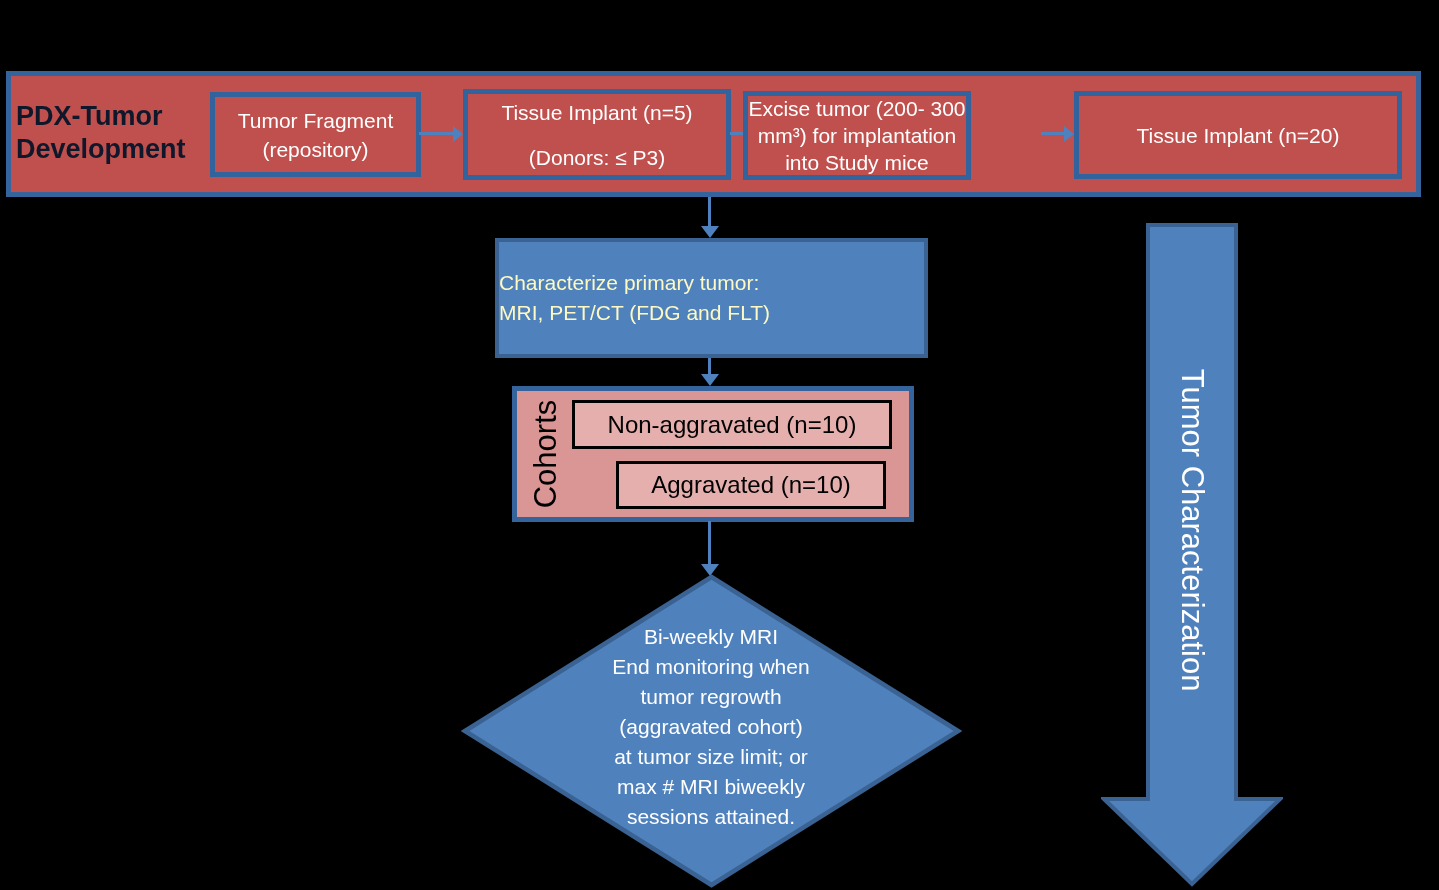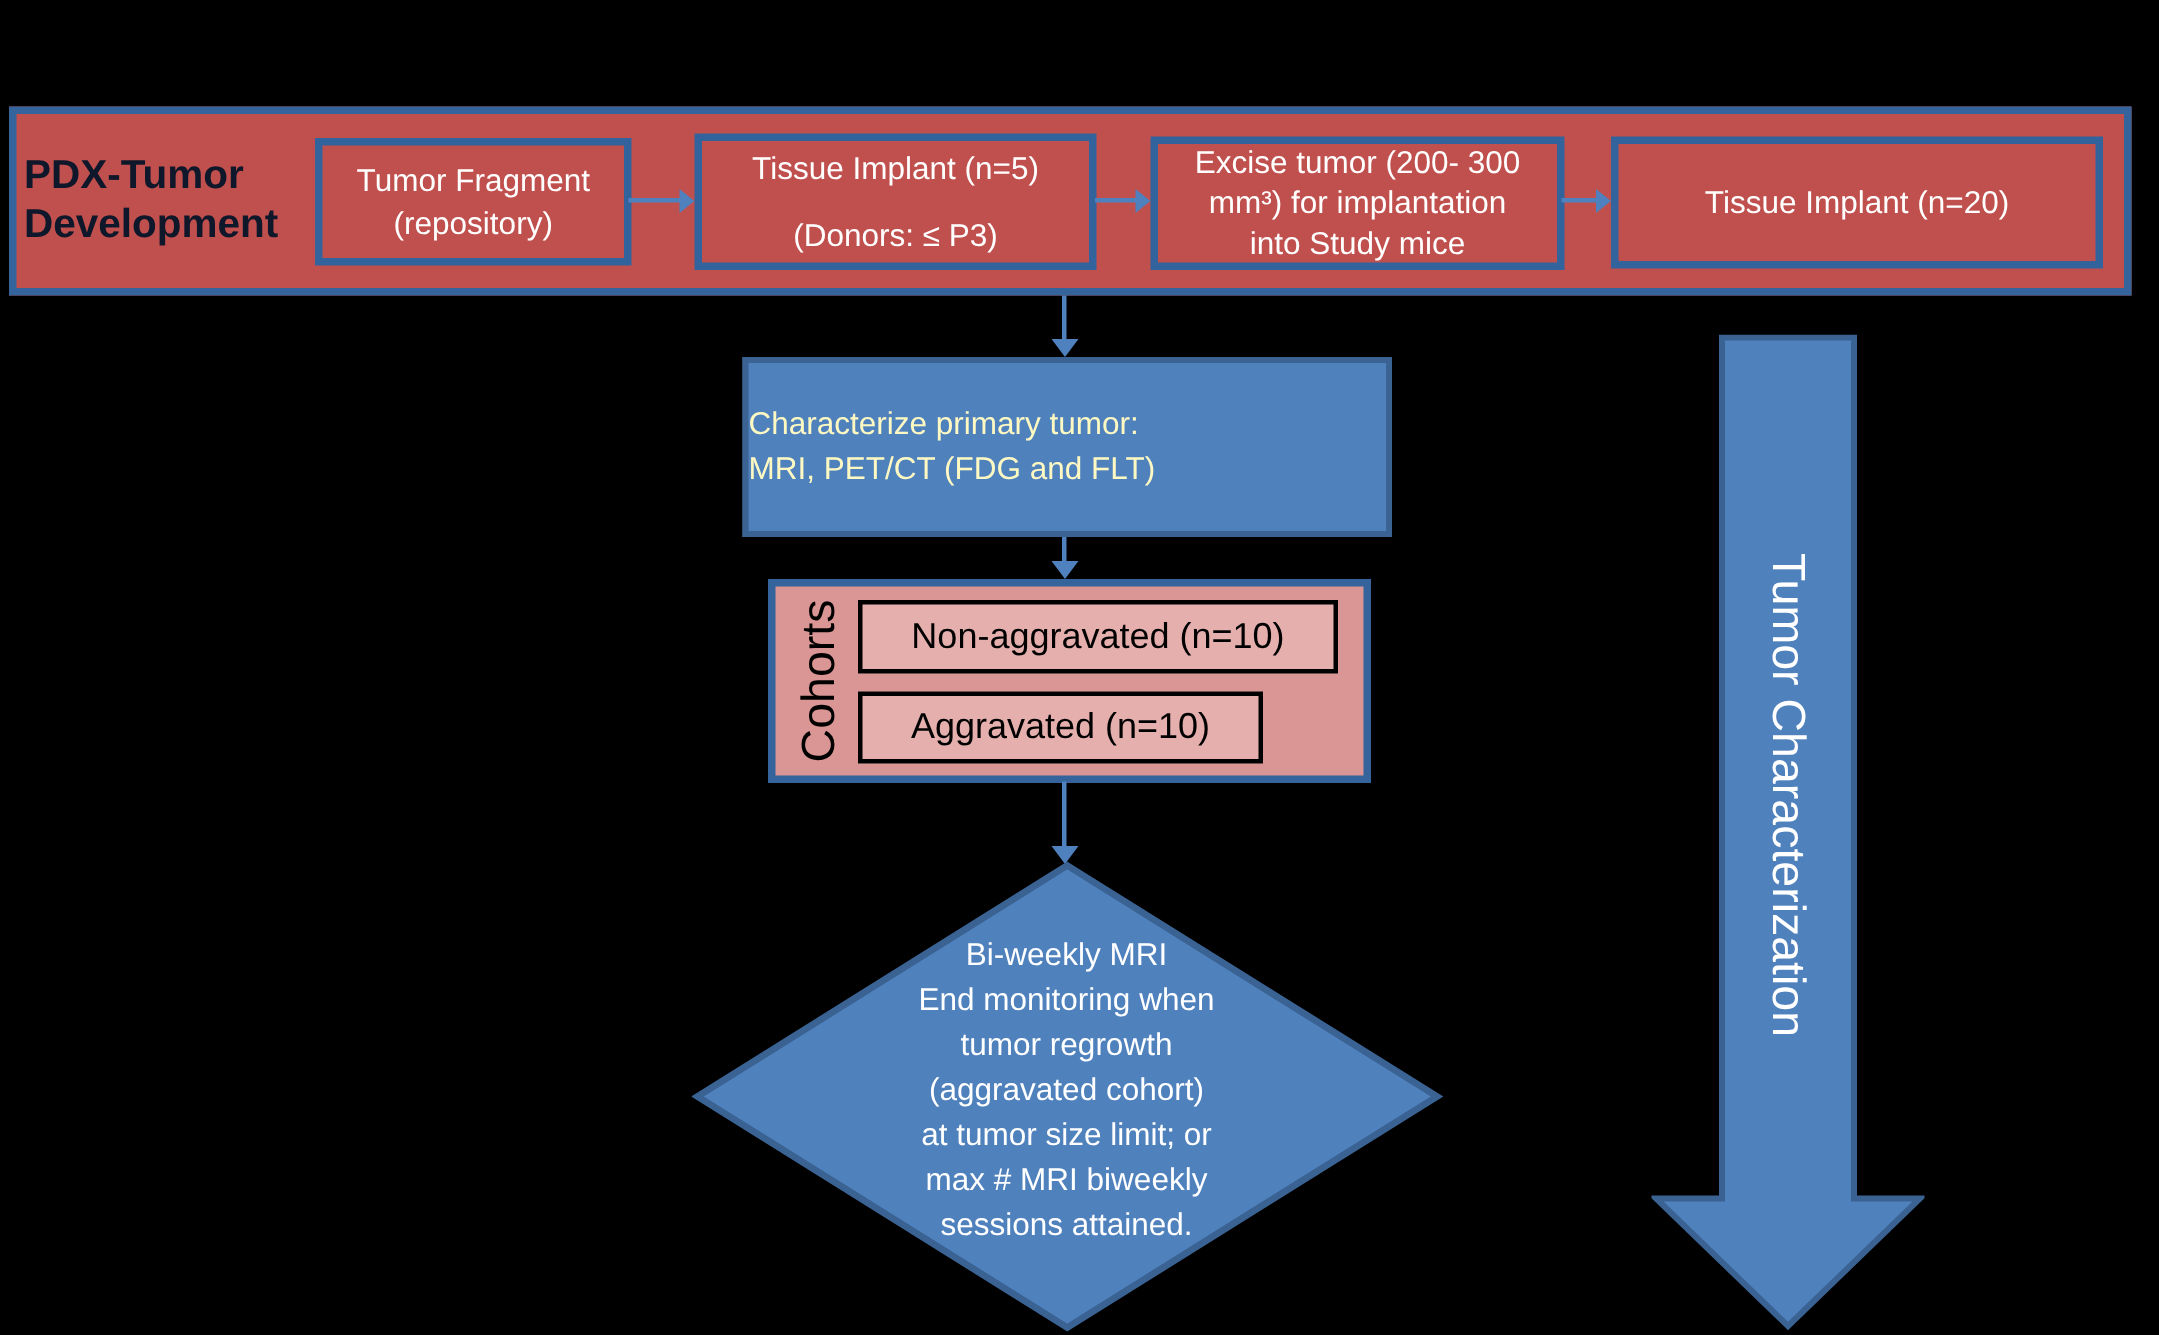--- a/index.html
+++ b/index.html
@@ -39,21 +39,21 @@
     display: flex;
     flex-direction: column;
     align-items: center;
     justify-content: center;
     text-align: center;
     font-size: 21px;
     line-height: 29px;
   }
   #step1 { left: 199px; top: 16px; width: 211px; height: 85px; }
   #step2 { left: 452px; top: 13px; width: 268px; height: 91px; gap: 16px; }
-  #step3 { left: 756px; top: 15px; width: 276px; height: 89px; line-height: 27px; }
+  #step3 { left: 732px; top: 15px; width: 228px; height: 89px; line-height: 27px; }
   #step4 { left: 1063px; top: 15px; width: 328px; height: 88px; }
 
   
   .h-arrow { position: absolute; top: 50px; height: 16px; }
   .h-line  { position: absolute; left: 0; right: 9px; top: 6px; height: 3px; background: #4E81BD; }
   .h-head  { position: absolute; right: 0; top: 0; width: 0; height: 0;
              border-top: 8px solid transparent; border-bottom: 8px solid transparent;
              border-left: 10px solid #4E81BD; }
   #h1 { left: 408px; width: 44px; }
   #h2 { left: 719px; width: 37px; }
@@ -108,21 +108,21 @@
     position: absolute;
     left: 55px;
     background: #E4AFAD;
     border: 3px solid #000;
     color: #000;
     font-size: 24px;
     display: flex; align-items: center; justify-content: center;
     text-align: center;
   }
   #cohort1 { top: 9px;  width: 320px; height: 49px; }
-  #cohort2 { top: 70px; width: 270px; height: 48px; }
+  #cohort2 { top: 70px; width: 270px; height: 48px; margin-left: 44px; }
 
   
   .diamond-svg { position: absolute; left: 461px; top: 574px; width: 501px; height: 314px; }
   .diamond-text {
     position: absolute;
     left: 546px; top: 622px;
     width: 330px;
     text-align: center;
     color: #fff;
     font-size: 21px;

